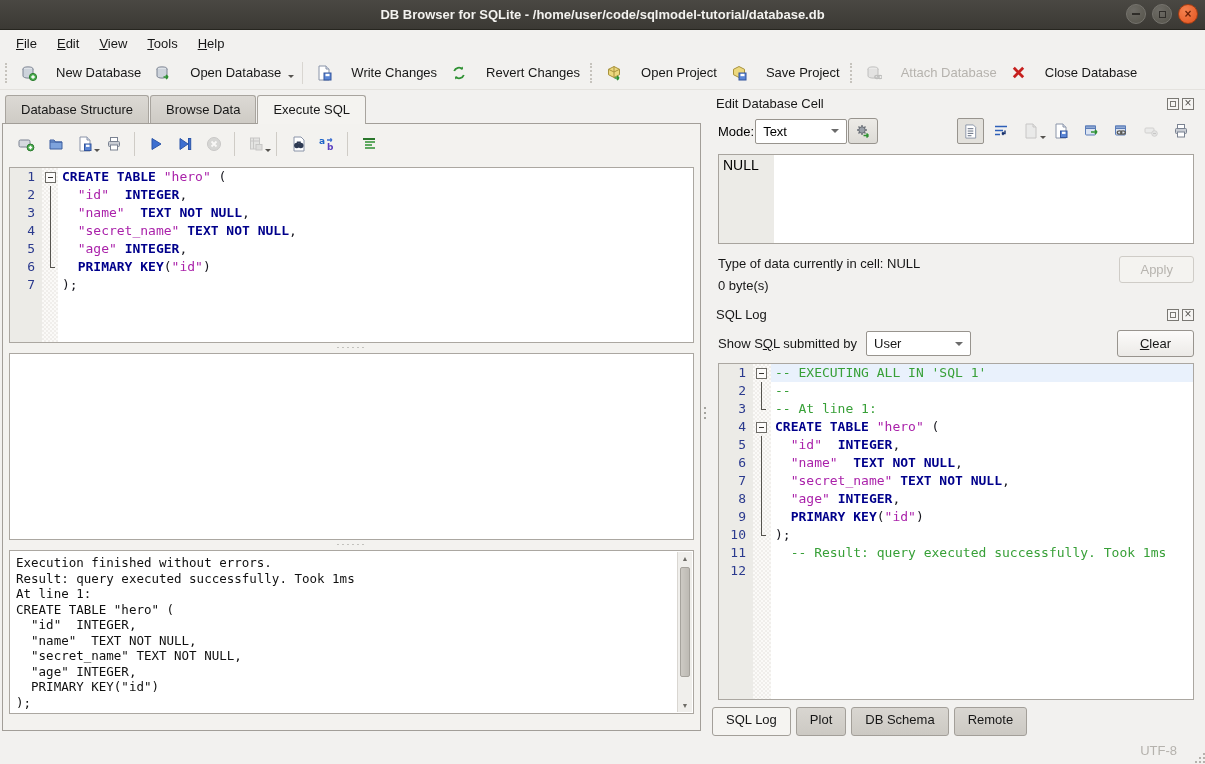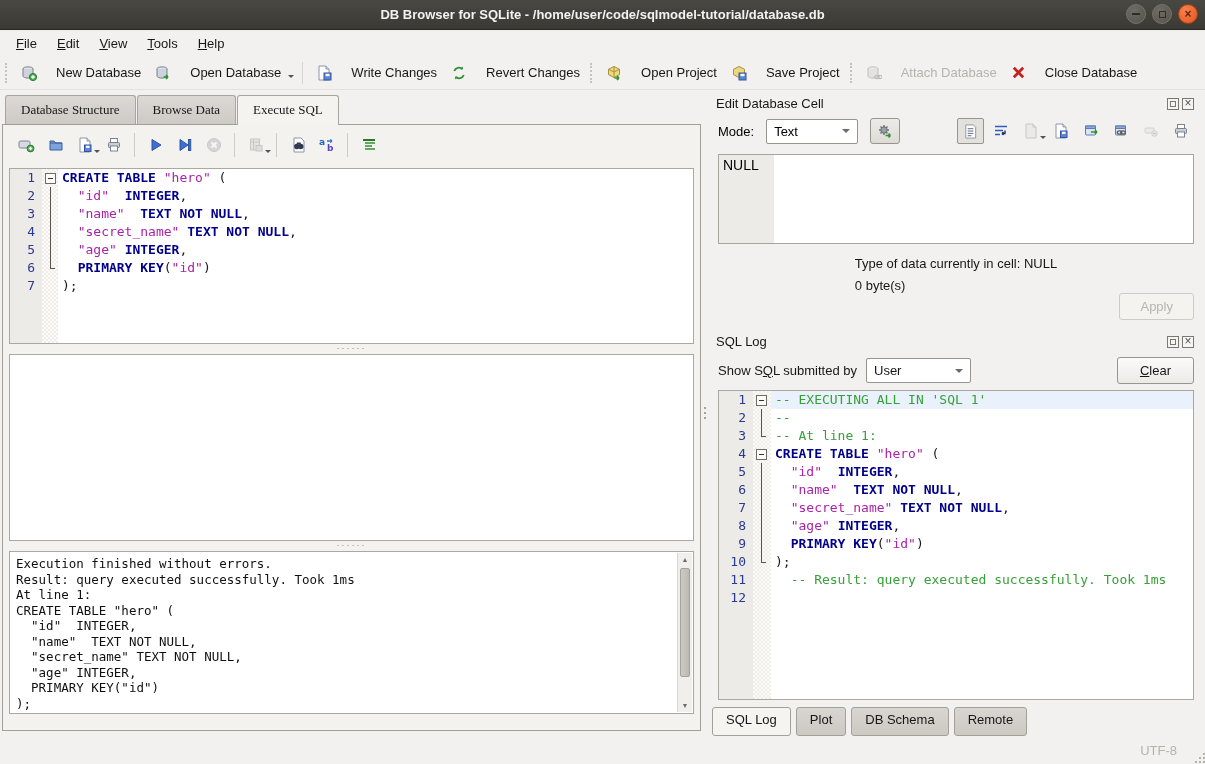--- a/index.html
+++ b/index.html
@@ -33,21 +33,21 @@
   .tbtn { display:flex; align-items:center; gap:19px; padding:0 7px; height:26px; font-size:13px; color:#171717; }
   .tbtn.disabled { color:#b6b3ae; }
   .tbtn.disabled svg { opacity:.45; filter:grayscale(1); }
   .mini-arrow { width:0; height:0; border:3px solid transparent; border-top-color:#55534f; margin:10px 2px 0 0; }
 
   
   .main { flex:1; display:flex; min-height:0; }
   .left-col { width:702px; display:flex; flex-direction:column; padding:2px 0 5px 2px; min-height:0; }
   .main-tabs { display:flex; padding:3px 0 0 3px; }
   .mtab { padding:6px 15px 6px; font-size:13px; color:#171717; border:1px solid #a8a49e; border-bottom:none;
-          background:linear-gradient(#dcd9d4,#cecbc5); border-radius:3px 3px 0 0; margin-right:1px; position:relative;font-family:Liberation Serif, serif; }
+          background:linear-gradient(#dcd9d4,#cecbc5); border-radius:3px 3px 0 0; margin-right:1px; position:relative; }
   .mtab.active { background:#f4f3f0; z-index:3; margin-bottom:-1px; padding-bottom:7px; }
   .left-frame { flex:1; border:1px solid #a29e98; background:#f3f2ef; display:flex; flex-direction:column;
                 margin-right:1px; position:relative; z-index:1; min-height:0; }
 
   
   .sqlbar { height:40px; display:flex; align-items:center; padding-left:10px; gap:2px; }
   .ibtn { width:27px; height:26px; display:flex; align-items:center; justify-content:center; position:relative; }
   .ibtn.disabled svg { opacity:.45; filter:grayscale(1); }
   .isep { width:1px; height:24px; background:#cfccc6; margin:0 5px; }
   .ibtn .mini-arrow { position:absolute; right:-2px; bottom:2px; margin:0; }
@@ -101,34 +101,34 @@
   .vsplit i { width:2px; height:2px; border-radius:50%; background:#8a8883; box-shadow:0 -5px 0 #8a8883, 0 5px 0 #8a8883; }
 
   
   .right-col { flex:1; display:flex; flex-direction:column; padding:2px 9px 0 2px; min-width:0; }
   .dock-h { display:flex; align-items:center; padding:4px 2px 3px 6px; font-size:13px; color:#171717;gap:40px; }
   .dock-ico { margin-left:auto; display:flex; gap:3px; }
   .wico { width:12px; height:12px; border:1px solid #7a7873; background:#f6f5f3; position:relative; }
   .wico.float::before { content:""; position:absolute; inset:2px; border:1px solid #7a7873; }
   .wico.closew::before { content:"×"; position:absolute; top:-3px; left:1.5px; font-size:12px; color:#55534f; }
 
-  .mode-row { display:flex; align-items:center; padding:4px 2px 4px 8px; gap:12px; }
+  .mode-row { display:flex; align-items:center; padding:4px 2px 4px 8px; gap:1px; }
   .combo { display:flex; align-items:center; justify-content:space-between; background:#fff;
            border:1px solid #98948e; border-radius:2px; padding:2px 7px; font-size:13px; height:25px; }
   .combo .carr { width:0; height:0; border:4px solid transparent; border-top-color:#6b6b6b; margin:4px 0 0 10px; }
   .sqbtn { width:30px; height:26px; border:1px solid #98948e; border-radius:3px;
            background:linear-gradient(#edebe7,#dddbd6); display:flex; align-items:center; justify-content:center; }
   .cell-icons { margin-left:auto; display:flex; gap:3px; align-items:center; }
   .ibtn.pressed { border:1px solid #98948e; border-radius:2px; background:#e3e1dc; }
 
   .cell-ed { border:1px solid #a8a49e; background:#fff; height:90px; margin:6px 2px 0 8px; position:relative; }
   .cell-ed .cmargin { position:absolute; left:0; top:0; bottom:0; width:55px; background:#ecebe7; }
   .cell-ed .cval { position:absolute; left:4px; top:2px; font-size:14px; color:#000; z-index:1; }
 
-  .cellinfo { display:flex; align-items:center; padding:12px 2px 10px 8px;flex-direction:column; }
+  .cellinfo { display:flex; padding:12px 2px 10px 8px; }
   .cellinfo .lines { font-size:13px; color:#171717; display:flex; flex-direction:column; gap:7px; }
   .btn { border:1px solid #98948e; border-radius:3px; background:linear-gradient(#fcfbfa,#eceae7);
          padding:5px 20px; font-size:13px; color:#171717; }
   .btn.disabled { color:#b7b4af; border-color:#cfccc7; background:#f4f3f0; }
   .btn u { text-decoration:underline; }
   .apply-wrap { margin-left:auto; }
 
   .filter-row { display:flex; align-items:center; padding:5px 2px 6px 8px; gap:9px; font-size:13px; color:#171717; }
   .logbox { flex:1; margin:2px 2px 0 8px; min-height:0; }
   .log-code .ln { width:34px; min-width:34px; }

